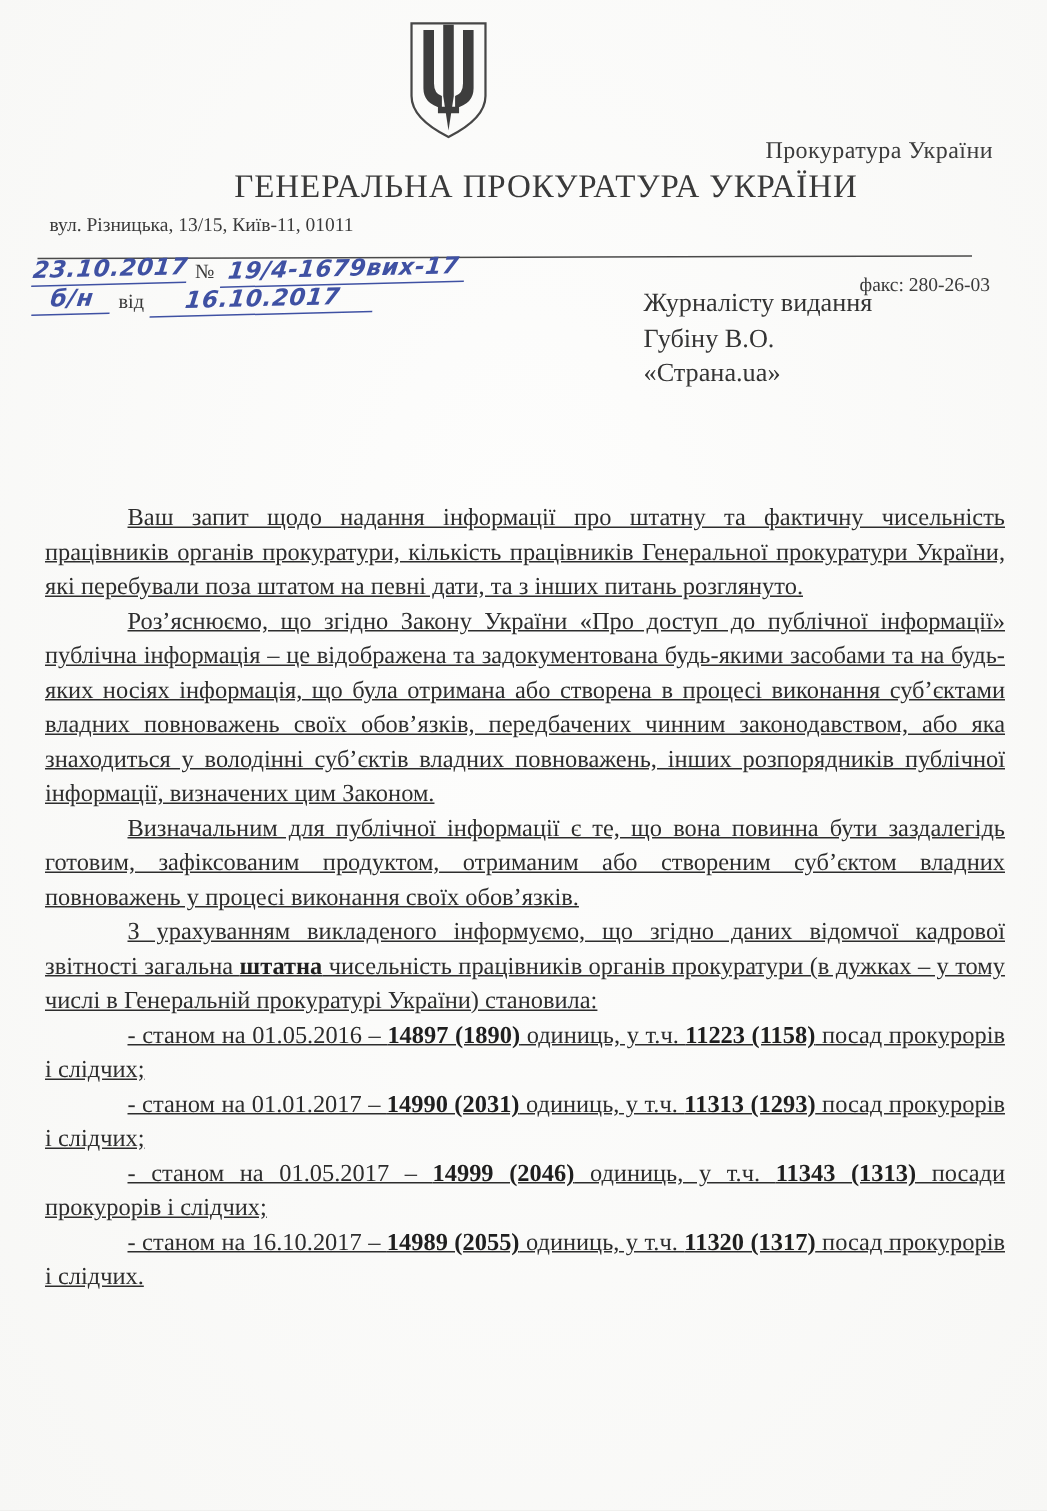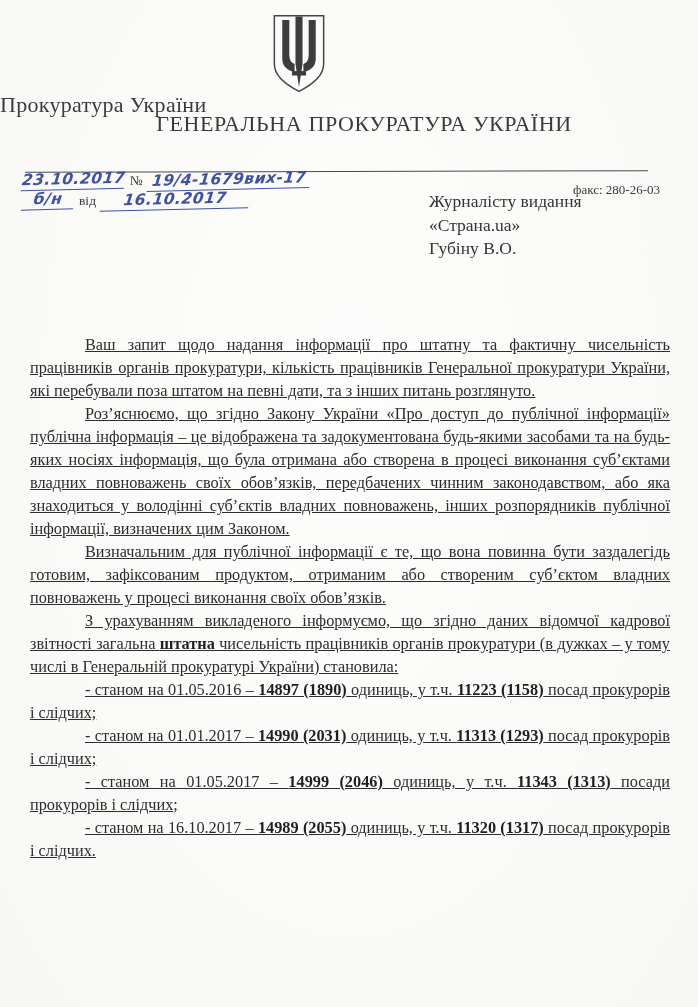--- a/index.html
+++ b/index.html
@@ -10,21 +10,21 @@
     background:#fbfbf9;
     background-image:radial-gradient(ellipse at 50% 40%, rgba(255,255,255,.6), rgba(0,0,0,.015));
     overflow:hidden;
     font-family:"Liberation Serif","DejaVu Serif",serif;
     color:#2f2f2f;
   }
   
   .emblem{position:absolute;left:270px;top:13px;width:58px;height:81px;}
   .org-small{
     position:absolute;top:92px;left:0;width:630px;
-    text-align:left;font-size:22px;color:#3c3c3c;letter-spacing:.3px;
+    text-align:right;font-size:16px;color:#3c3c3c;letter-spacing:.3px;padding-left:32px;
   }
   .org-large{
     position:absolute;top:111px;left:20px;width:688px;
     text-align:center;font-size:22px;color:#3a3a3a;letter-spacing:.6px;
     white-space:nowrap;
   }
   .contact-address{position:absolute;top:142px;left:33px;font-size:13px;color:#3a3a3a;}
   .contact-fax{position:absolute;top:142px;right:38px;font-size:13px;color:#3a3a3a;margin-top:40px;}
   .rule-long{
     position:absolute;left:25px;top:171px;width:623px;height:0;
@@ -75,40 +75,41 @@
       <path d="M43,8 H51 V52 Q51,64 37,67 L37,58 Q43,56 43,48 Z" fill="#3d3d3d"></path>
 
       <path d="M28,4 H36 V58 L32,84 L28,58 Z" fill="#3d3d3d"></path>
 
       <path d="M24,66 H40 V71 H24 Z" fill="#3d3d3d"></path>
     </svg>
   </div>
 
   <div class="org-small">Прокуратура України</div>
   <div class="org-large">ГЕНЕРАЛЬНА ПРОКУРАТУРА УКРАЇНИ</div>
+  <div class="contact-address">вул. Різницька, 13/15, Київ-11, 01011</div>
   <div class="contact-fax">факс: 280-26-03</div>
   <div class="rule-long"></div>
 
   <div class="reg">
     <div class="reg-row">
       <span class="hw w-date1">23.10.2017</span>
       <span class="printed">№</span>
       <span class="hw w-num">19/4-1679вих-17</span>
     </div>
     <div class="reg-row">
       <span class="hw w-bn">б/н</span>
       <span class="printed">від</span>
       <span class="hw w-date2">16.10.2017</span>
     </div>
   </div>
 
   <div class="addressee">
     <div>Журналісту видання</div>
+    <div>Губіну В.О.</div>
     <div>«Страна.ua»</div>
-    <div>Губіну В.О.</div>
   </div>
 
   <div class="letter-body">
     <p>Ваш запит щодо надання інформації про штатну та фактичну чисельність працівників органів прокуратури, кількість працівників Генеральної прокуратури України, які перебували поза штатом на певні дати,  та з інших питань розглянуто.</p>
     <p>Роз’яснюємо, що згідно Закону України «Про доступ до публічної інформації» публічна інформація – це відображена та задокументована будь-якими засобами та на будь-яких носіях інформація, що була отримана або створена в процесі виконання суб’єктами владних повноважень своїх обов’язків, передбачених чинним законодавством, або яка знаходиться у володінні суб’єктів владних повноважень, інших розпорядників публічної інформації, визначених цим Законом.</p>
     <p>Визначальним для публічної інформації є те, що вона повинна бути заздалегідь готовим, зафіксованим продуктом, отриманим або створеним суб’єктом владних повноважень у процесі виконання своїх обов’язків.</p>
 
     <p><span>З урахуванням викладеного інформуємо, що згідно даних відомчої кадрової звітності загальна </span><b>штатна</b><span> чисельність працівників органів прокуратури (в дужках – у тому числі в Генеральній прокуратурі України) становила:</span></p>
 
     <p><span>- станом на 01.05.2016 – </span><b>14897 (1890)</b><span> одиниць, у т.ч. </span><b>11223 (1158)</b><span> посад прокурорів і слідчих;</span></p>

